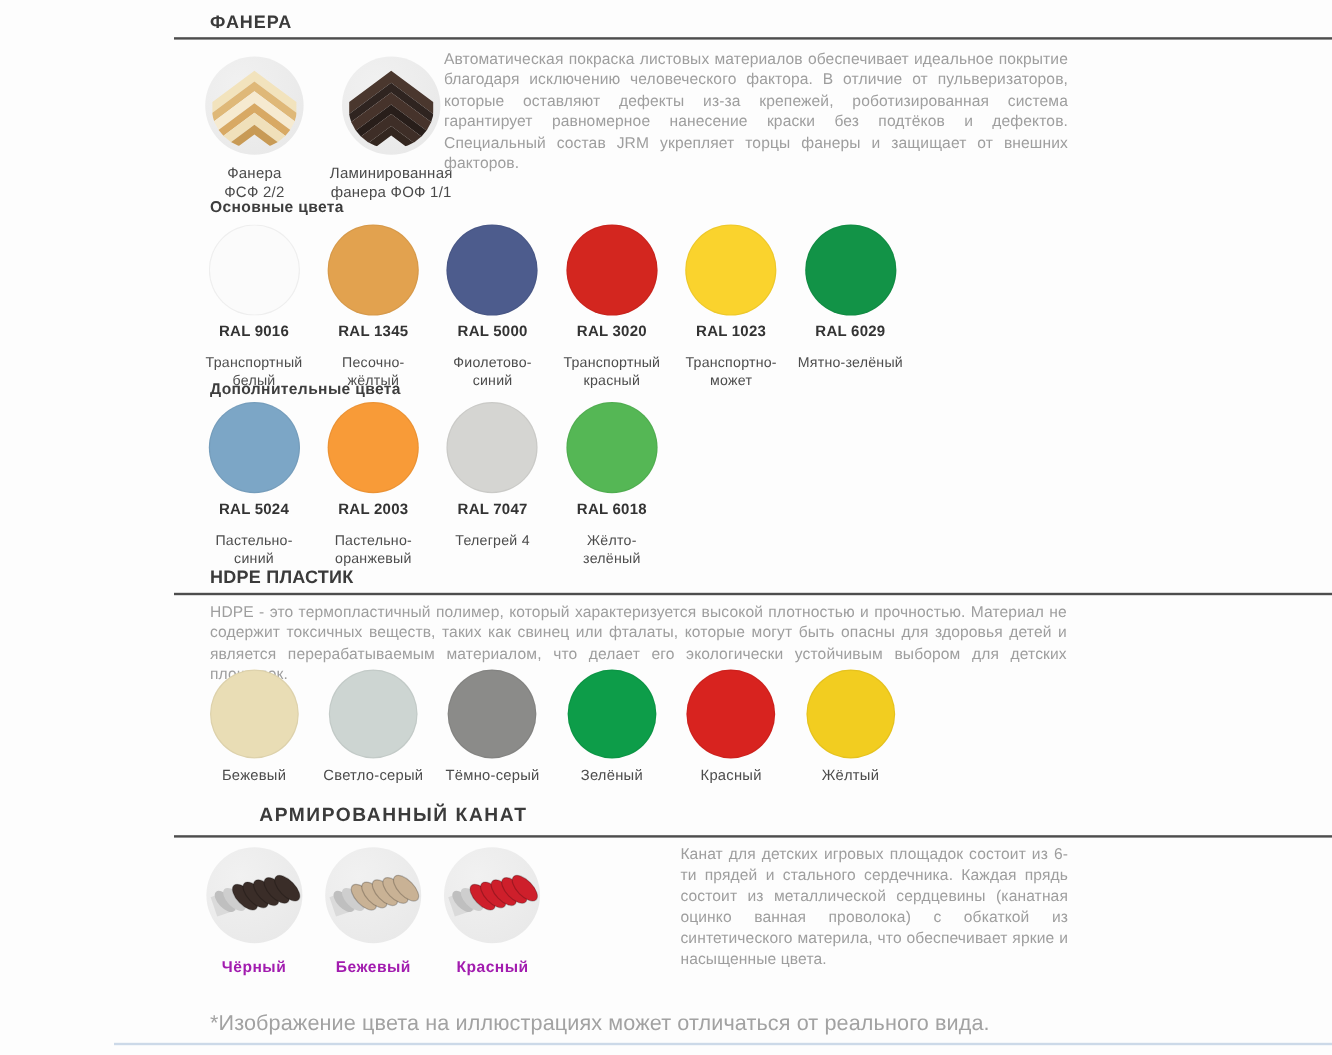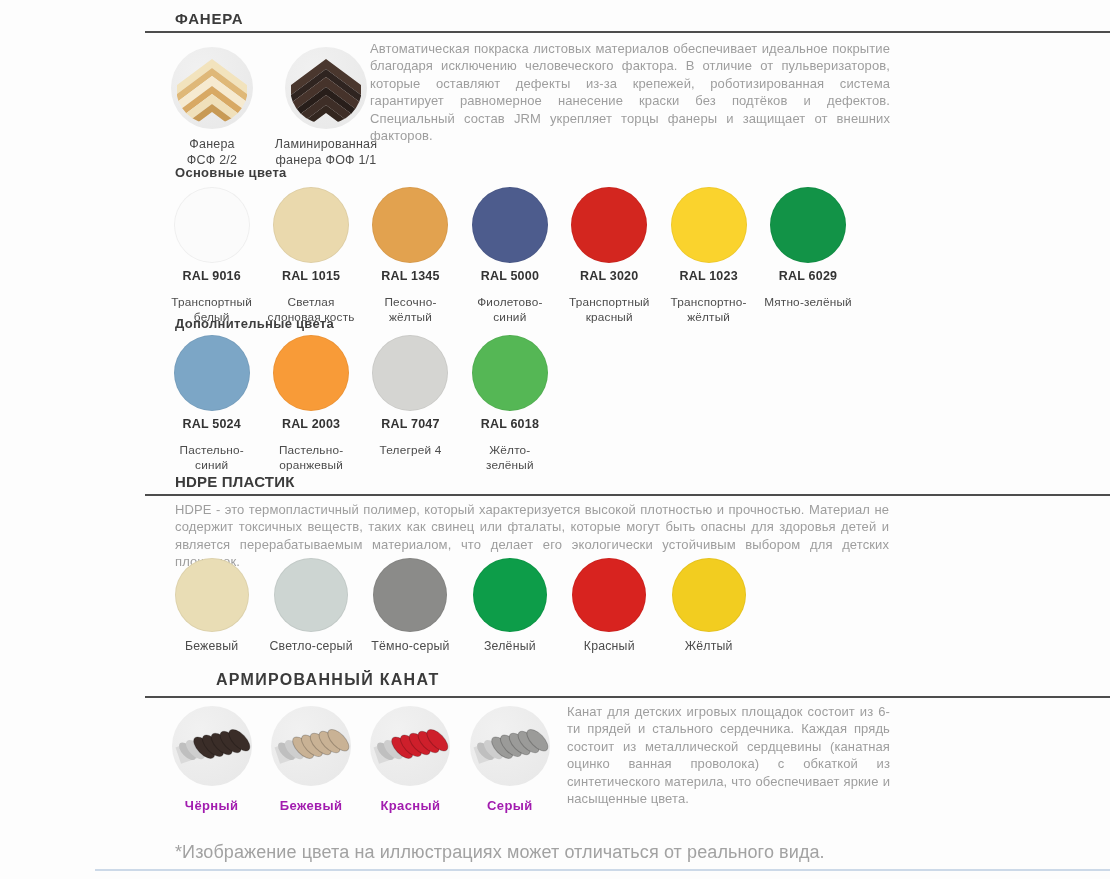--- a/index.html
+++ b/index.html
@@ -115,26 +115,20 @@
   <div class="sub-label" style="left:175px; top:165px;">Основные цвета</div>
 
   <div class="swatch-row" style="left:162px; top:187px;">
     <div class="swatch">
       <div class="swatch-circle" style="background: rgb(251, 251, 251);"></div>
       <div class="swatch-code">RAL 9016</div>
       <div class="swatch-name">Транспортный
 белый</div>
     </div>
     <div class="swatch">
-      <div class="swatch-circle" style="background: rgb(234, 217, 173);"></div>
-      <div class="swatch-code">RAL 1015</div>
-      <div class="swatch-name">Светлая
-слоновая кость</div>
-    </div>
-    <div class="swatch">
       <div class="swatch-circle" style="background: rgb(226, 162, 79);"></div>
       <div class="swatch-code">RAL 1345</div>
       <div class="swatch-name">Песочно-
 жёлтый</div>
     </div>
     <div class="swatch">
       <div class="swatch-circle" style="background: rgb(77, 92, 141);"></div>
       <div class="swatch-code">RAL 5000</div>
       <div class="swatch-name">Фиолетово-
 синий</div>
@@ -142,21 +136,21 @@
     <div class="swatch">
       <div class="swatch-circle" style="background: rgb(211, 38, 31);"></div>
       <div class="swatch-code">RAL 3020</div>
       <div class="swatch-name">Транспортный
 красный</div>
     </div>
     <div class="swatch">
       <div class="swatch-circle" style="background: rgb(250, 211, 45);"></div>
       <div class="swatch-code">RAL 1023</div>
       <div class="swatch-name">Транспортно-
-жёлтый</div>
+может</div>
     </div>
     <div class="swatch">
       <div class="swatch-circle" style="background: rgb(18, 147, 71);"></div>
       <div class="swatch-code">RAL 6029</div>
       <div class="swatch-name">Мятно-зелёный</div>
     </div>
   </div>
 
   <div class="sub-label" style="left:175px; top:316px;">Дополнительные цвета</div>
 
@@ -270,37 +264,20 @@
             <ellipse cx="41" cy="40" rx="6.5" ry="13.5" transform="rotate(-32 41 40)" fill="currentColor" stroke="rgba(0,0,0,0.22)" stroke-width="1"></ellipse>
             <ellipse cx="50" cy="40" rx="6.5" ry="13.5" transform="rotate(-32 50 40)" fill="currentColor" stroke="rgba(0,0,0,0.22)" stroke-width="1"></ellipse>
             <ellipse cx="59" cy="40" rx="6.5" ry="13.5" transform="rotate(-32 59 40)" fill="currentColor" stroke="rgba(0,0,0,0.22)" stroke-width="1"></ellipse>
             <ellipse cx="68" cy="40" rx="6.5" ry="13.5" transform="rotate(-32 68 40)" fill="currentColor" stroke="rgba(0,0,0,0.22)" stroke-width="1"></ellipse>
           </g>
         </svg>
       </div>
       <div class="rope-name">Красный</div>
     </div>
 
-    <div class="swatch">
-      <div class="photo-circle rope-circle" style="color: rgb(155, 155, 153);">
-        <svg width="80" height="80" viewBox="0 0 80 80">
-          <g transform="rotate(-12 40 40)">
-            <polygon points="4,34 21,31 23,49 6,51" fill="#dadada"></polygon>
-            <ellipse cx="15" cy="40" rx="5.5" ry="11" transform="rotate(-32 15 40)" fill="#bfbfbf"></ellipse>
-            <ellipse cx="23" cy="40" rx="6" ry="12" transform="rotate(-32 23 40)" fill="#cecece"></ellipse>
-            <ellipse cx="32" cy="40" rx="6.5" ry="13.5" transform="rotate(-32 32 40)" fill="currentColor" stroke="rgba(0,0,0,0.22)" stroke-width="1"></ellipse>
-            <ellipse cx="41" cy="40" rx="6.5" ry="13.5" transform="rotate(-32 41 40)" fill="currentColor" stroke="rgba(0,0,0,0.22)" stroke-width="1"></ellipse>
-            <ellipse cx="50" cy="40" rx="6.5" ry="13.5" transform="rotate(-32 50 40)" fill="currentColor" stroke="rgba(0,0,0,0.22)" stroke-width="1"></ellipse>
-            <ellipse cx="59" cy="40" rx="6.5" ry="13.5" transform="rotate(-32 59 40)" fill="currentColor" stroke="rgba(0,0,0,0.22)" stroke-width="1"></ellipse>
-            <ellipse cx="68" cy="40" rx="6.5" ry="13.5" transform="rotate(-32 68 40)" fill="currentColor" stroke="rgba(0,0,0,0.22)" stroke-width="1"></ellipse>
-          </g>
-        </svg>
-      </div>
-      <div class="rope-name">Серый</div>
-    </div>
   </div>
 
   <p class="body-text" style="left:567px; top:703px; width:323px;">Канат для детских игровых площадок состоит из 6-ти прядей и стального сердечника. Каждая прядь состоит из металлической сердцевины (канатная оцинко ванная проволока) с обкаткой из синтетического материла, что обеспечивает яркие и насыщенные цвета.</p>
 
   <div class="footnote" style="left:175px; top:842px;">*Изображение цвета на иллюстрациях может отличаться от реального вида.</div>
 
   <div class="bottom-line" style="left: 95px; top: 869px; width: 1015px; background: rgb(204, 217, 232);"></div>
 
 </div>
 

